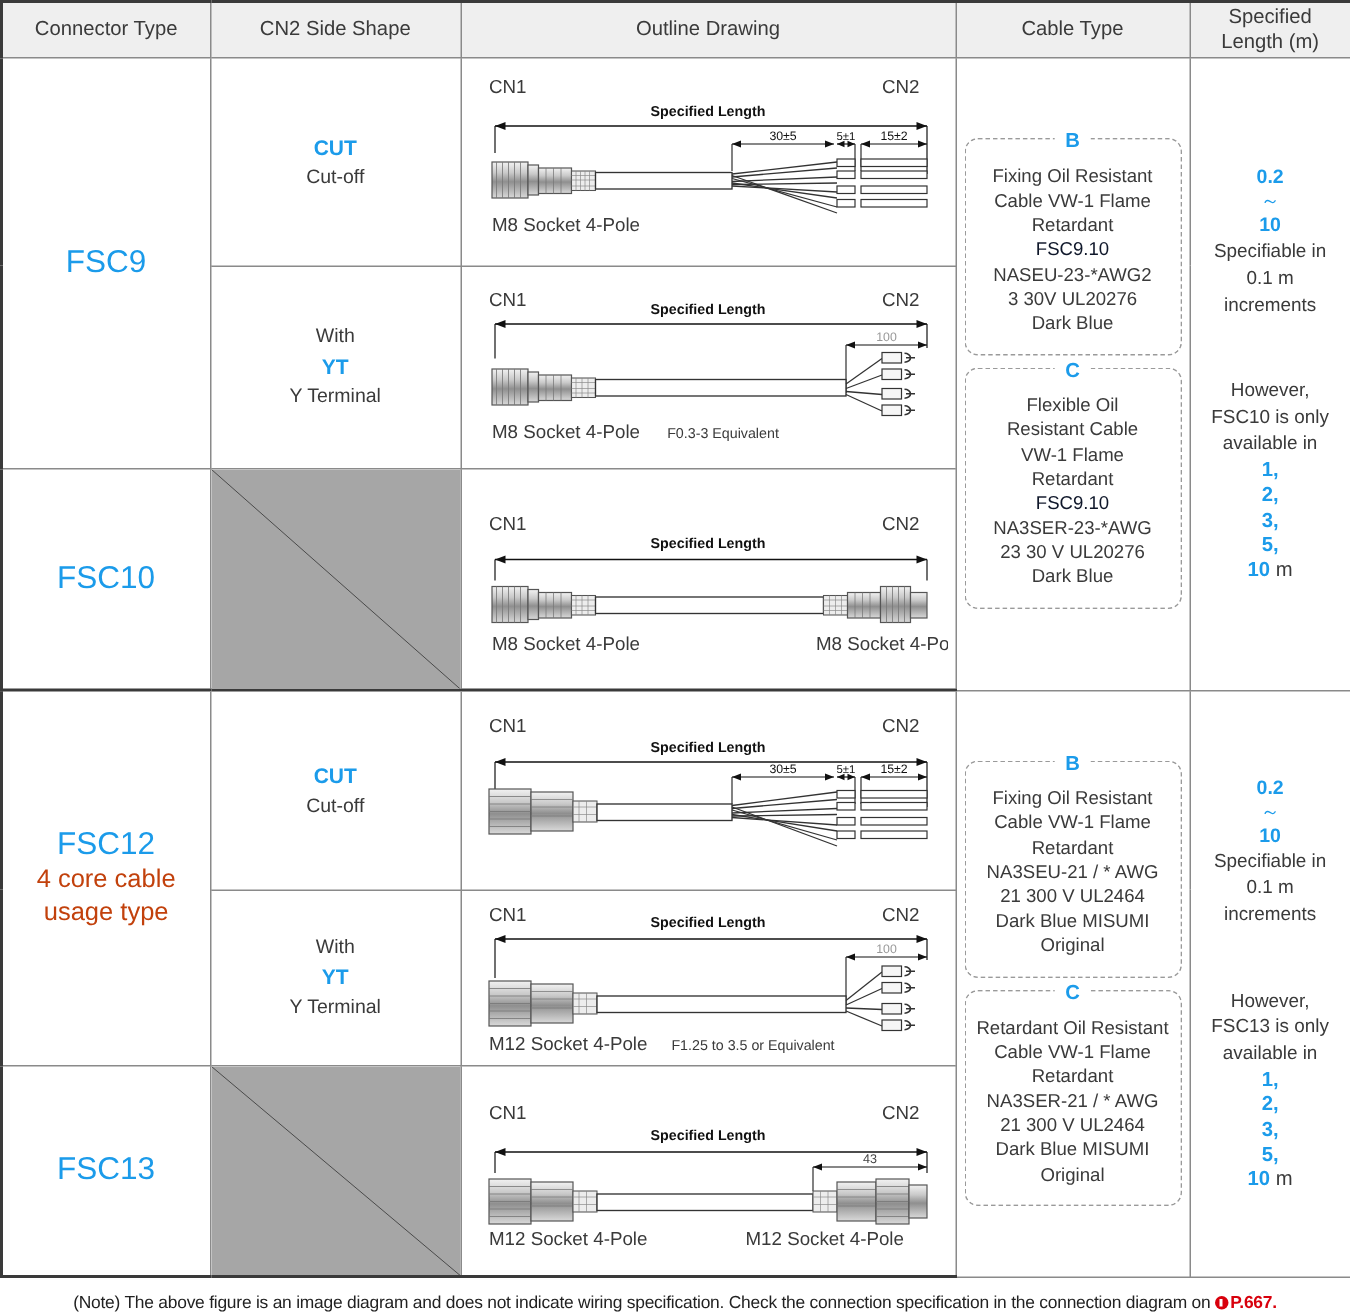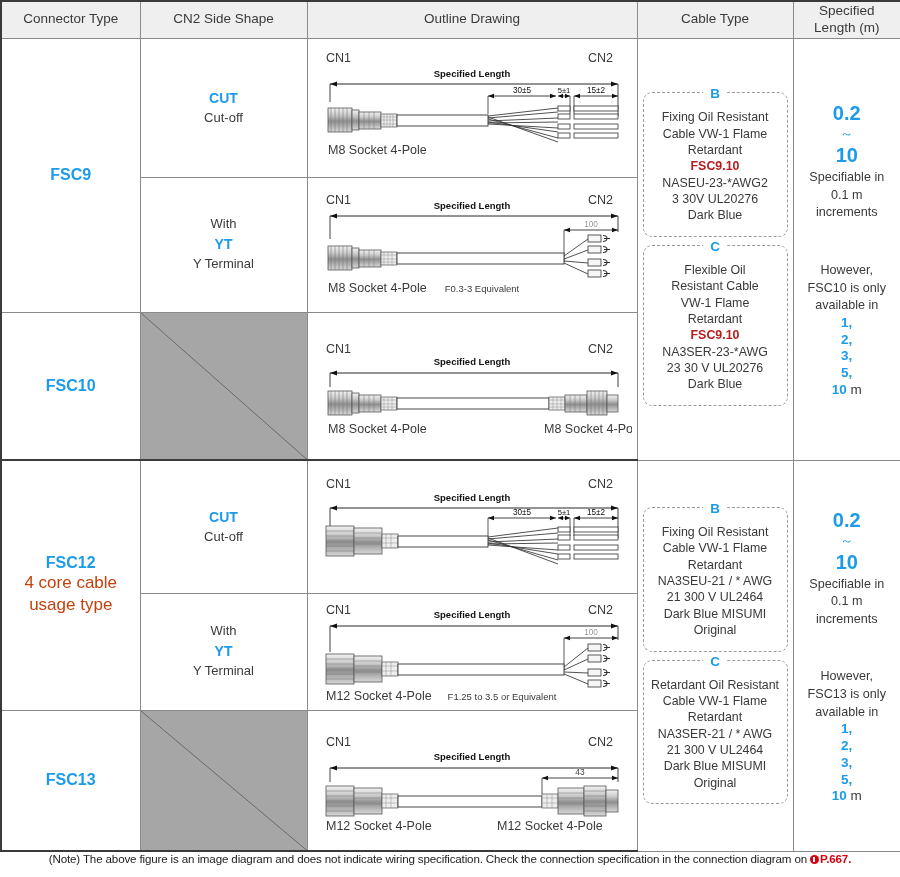--- a/index.html
+++ b/index.html
@@ -38,21 +38,21 @@
     font-size:13.5px;
     color:#3a3a3a;
     line-height:1.25;
   }
 
   .blue { color:#1b9bea; font-weight:bold; }
   .grey-cell { background:#a6a6a6; position:relative; }
   .grey-cell svg { display:block; width:100%; height:100%; position:absolute; inset:0; }
 
   .ctype { font-size:15px; }
-  .ctype .name { font-weight:bold; font-size:16px; }
+  .ctype .name { font-weight:normal; font-size:21px; }
   .ctype .sub { color:#c2410c; font-size:17px; line-height:1.3; }
 
   .shape { font-size:13px; line-height:1.45; color:#3a3a3a; }
   .shape .tag { font-size:14px;margin-top:32px; }
 
   
   .draw { position:relative; }
   .draw svg { display:block; margin:0 auto; }
 
   
@@ -64,36 +64,36 @@
     padding:16px 6px 12px;
     font-size:12.4px;
     line-height:1.32;
     color:#3a3a3a;
   }
   .cable-box .letter {
     position:absolute; top:-8px; left:50%; transform:translateX(-50%);
     background:#ffffff; padding:0 7px;
     color:#1b9bea; font-weight:bold; font-size:13.5px;
   }
-  .cable-box .code { color:#b91c1c;font-weight:bold; }
+  .cable-box .code { color:#0f172a; }
 
   
   .len { font-size:12.6px; line-height:1.4; color:#3a3a3a; padding:6px 4px; }
-  .len .big { color:#1b9bea; font-weight:bold; font-size:20px; }
+  .len .big { color:#1b9bea; font-weight:bold; font-size:13px; }
   .len .tilde { color:#1b9bea; font-size:13px; display:block; line-height:1.05; }
   .len .gap { display:block; height:40px; }
   .len .list { color:#1b9bea; font-weight:bold; font-size:13.5px; line-height:1.24; }
   .len .unit { color:#3a3a3a; font-weight:normal; }
 
   .note {
     width:900px;
     text-align:center;
     font-size:11.6px;
     color:#222222;
-    padding-top:0;
+    padding-top:10px;
     letter-spacing:-0.15px;
   }
   .note .pref { color:#d8000c; font-weight:bold; }
   .note .dot {
     display:inline-block; width:9px; height:9px; border-radius:50%;
     background:#d8000c; vertical-align:-1px; margin-right:1px;
     position:relative;
   }
   .note .dot::after{
     content:""; position:absolute; left:3.4px; top:1.6px;

